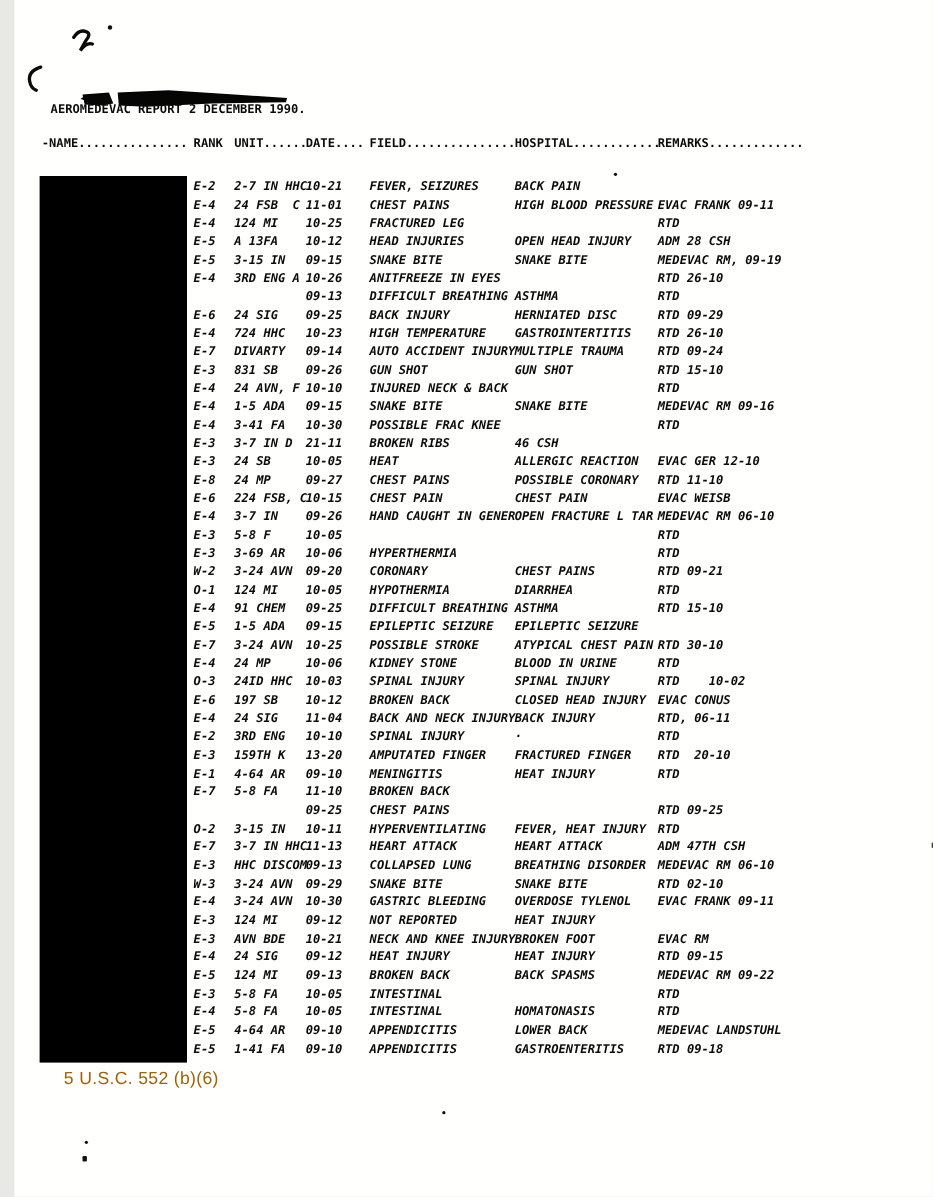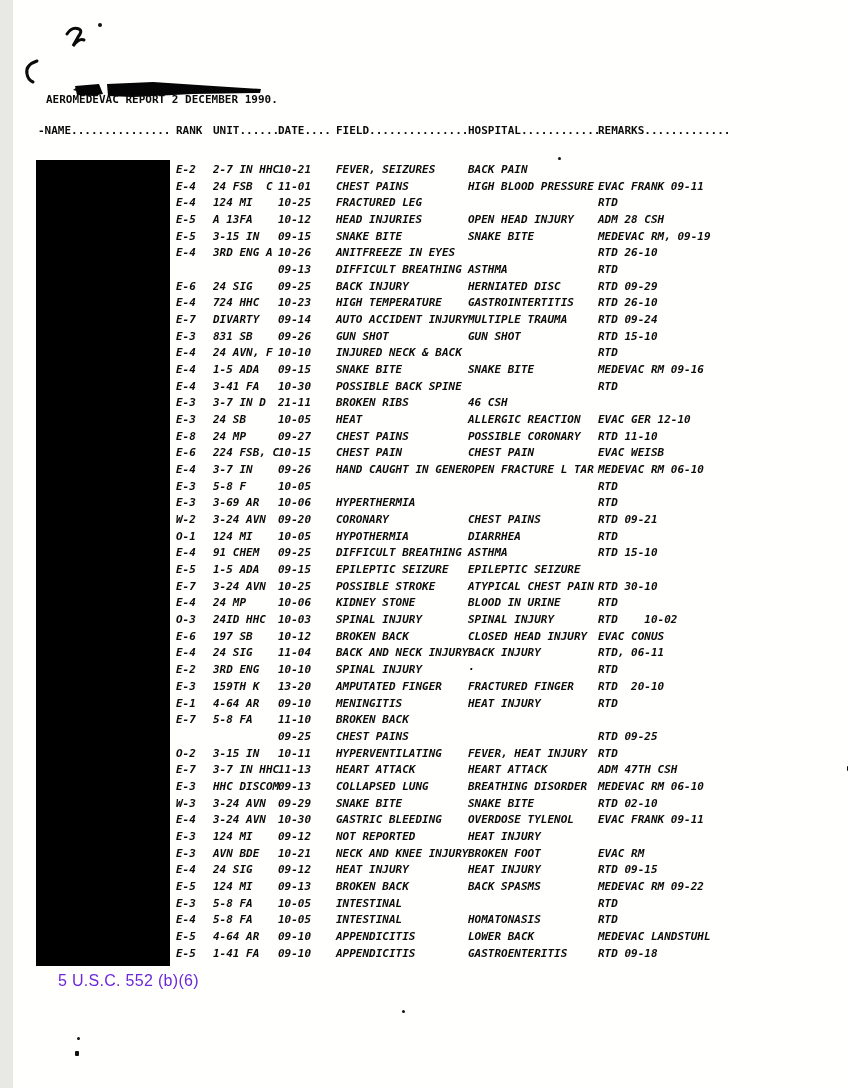--- a/index.html
+++ b/index.html
@@ -38,21 +38,21 @@
     position:absolute;left:23px;top:160px;width:134px;height:806px;
     background:#000;
   }
   .edge-line{
     position:absolute;left:844px;top:58px;width:3px;height:1030px;
     background:#0a0a0a;
   }
   .footer-cite{
     position:absolute;left:45px;top:972px;
     font-family:"Liberation Sans", sans-serif;
-    font-weight:400;font-size:16px;color:#6d28d9;letter-spacing:.3px;
+    font-weight:400;font-size:16px;color:#a16207;letter-spacing:.3px;
   }
   .artifact{position:absolute;}
   .speck{position:absolute;background:#111;border-radius:50%;}
 </style>
 </head>
 <body>
 
 <div class="page">
 
   <svg class="artifact" style="left:46px;top:22px;" width="36" height="32" viewBox="0 0 36 32">
@@ -90,21 +90,21 @@
       <div class="row"><span class="cell">E-5</span><span class="cell">A 13FA</span><span class="cell">10-12</span><span class="cell">HEAD INJURIES</span><span class="cell">OPEN HEAD INJURY</span><span class="cell">ADM 28 CSH</span></div>
       <div class="row"><span class="cell">E-5</span><span class="cell">3-15 IN</span><span class="cell">09-15</span><span class="cell">SNAKE BITE</span><span class="cell">SNAKE BITE</span><span class="cell">MEDEVAC RM, 09-19</span></div>
       <div class="row"><span class="cell">E-4</span><span class="cell">3RD ENG A</span><span class="cell">10-26</span><span class="cell">ANITFREEZE IN EYES</span><span class="cell"></span><span class="cell">RTD 26-10</span></div>
       <div class="row"><span class="cell"></span><span class="cell"></span><span class="cell">09-13</span><span class="cell">DIFFICULT BREATHING</span><span class="cell">ASTHMA</span><span class="cell">RTD</span></div>
       <div class="row"><span class="cell">E-6</span><span class="cell">24 SIG</span><span class="cell">09-25</span><span class="cell">BACK INJURY</span><span class="cell">HERNIATED DISC</span><span class="cell">RTD 09-29</span></div>
       <div class="row"><span class="cell">E-4</span><span class="cell">724 HHC</span><span class="cell">10-23</span><span class="cell">HIGH TEMPERATURE</span><span class="cell">GASTROINTERTITIS</span><span class="cell">RTD 26-10</span></div>
       <div class="row"><span class="cell">E-7</span><span class="cell">DIVARTY</span><span class="cell">09-14</span><span class="cell">AUTO ACCIDENT INJURY</span><span class="cell">MULTIPLE TRAUMA</span><span class="cell">RTD 09-24</span></div>
       <div class="row"><span class="cell">E-3</span><span class="cell">831 SB</span><span class="cell">09-26</span><span class="cell">GUN SHOT</span><span class="cell">GUN SHOT</span><span class="cell">RTD 15-10</span></div>
       <div class="row"><span class="cell">E-4</span><span class="cell">24 AVN, F</span><span class="cell">10-10</span><span class="cell">INJURED NECK &amp; BACK</span><span class="cell"></span><span class="cell">RTD</span></div>
       <div class="row"><span class="cell">E-4</span><span class="cell">1-5 ADA</span><span class="cell">09-15</span><span class="cell">SNAKE BITE</span><span class="cell">SNAKE BITE</span><span class="cell">MEDEVAC RM 09-16</span></div>
-      <div class="row"><span class="cell">E-4</span><span class="cell">3-41 FA</span><span class="cell">10-30</span><span class="cell">POSSIBLE BACK SPINE</span><span class="cell"></span><span class="cell">RTD</span></div>
+      <div class="row"><span class="cell">E-4</span><span class="cell">3-41 FA</span><span class="cell">10-30</span><span class="cell">POSSIBLE FRAC KNEE</span><span class="cell"></span><span class="cell">RTD</span></div>
       <div class="row"><span class="cell">E-3</span><span class="cell">3-7 IN D</span><span class="cell">21-11</span><span class="cell">BROKEN RIBS</span><span class="cell">46 CSH</span><span class="cell"></span></div>
       <div class="row"><span class="cell">E-3</span><span class="cell">24 SB</span><span class="cell">10-05</span><span class="cell">HEAT</span><span class="cell">ALLERGIC REACTION</span><span class="cell">EVAC GER 12-10</span></div>
       <div class="row"><span class="cell">E-8</span><span class="cell">24 MP</span><span class="cell">09-27</span><span class="cell">CHEST PAINS</span><span class="cell">POSSIBLE CORONARY</span><span class="cell">RTD 11-10</span></div>
       <div class="row"><span class="cell">E-6</span><span class="cell">224 FSB, C</span><span class="cell">10-15</span><span class="cell">CHEST PAIN</span><span class="cell">CHEST PAIN</span><span class="cell">EVAC WEISB</span></div>
       <div class="row"><span class="cell">E-4</span><span class="cell">3-7 IN</span><span class="cell">09-26</span><span class="cell">HAND CAUGHT IN GENER</span><span class="cell">OPEN FRACTURE L TAR</span><span class="cell">MEDEVAC RM 06-10</span></div>
       <div class="row"><span class="cell">E-3</span><span class="cell">5-8 F</span><span class="cell">10-05</span><span class="cell"></span><span class="cell"></span><span class="cell">RTD</span></div>
       <div class="row"><span class="cell">E-3</span><span class="cell">3-69 AR</span><span class="cell">10-06</span><span class="cell">HYPERTHERMIA</span><span class="cell"></span><span class="cell">RTD</span></div>
       <div class="row"><span class="cell">W-2</span><span class="cell">3-24 AVN</span><span class="cell">09-20</span><span class="cell">CORONARY</span><span class="cell">CHEST PAINS</span><span class="cell">RTD 09-21</span></div>
       <div class="row"><span class="cell">O-1</span><span class="cell">124 MI</span><span class="cell">10-05</span><span class="cell">HYPOTHERMIA</span><span class="cell">DIARRHEA</span><span class="cell">RTD</span></div>
       <div class="row"><span class="cell">E-4</span><span class="cell">91 CHEM</span><span class="cell">09-25</span><span class="cell">DIFFICULT BREATHING</span><span class="cell">ASTHMA</span><span class="cell">RTD 15-10</span></div>

